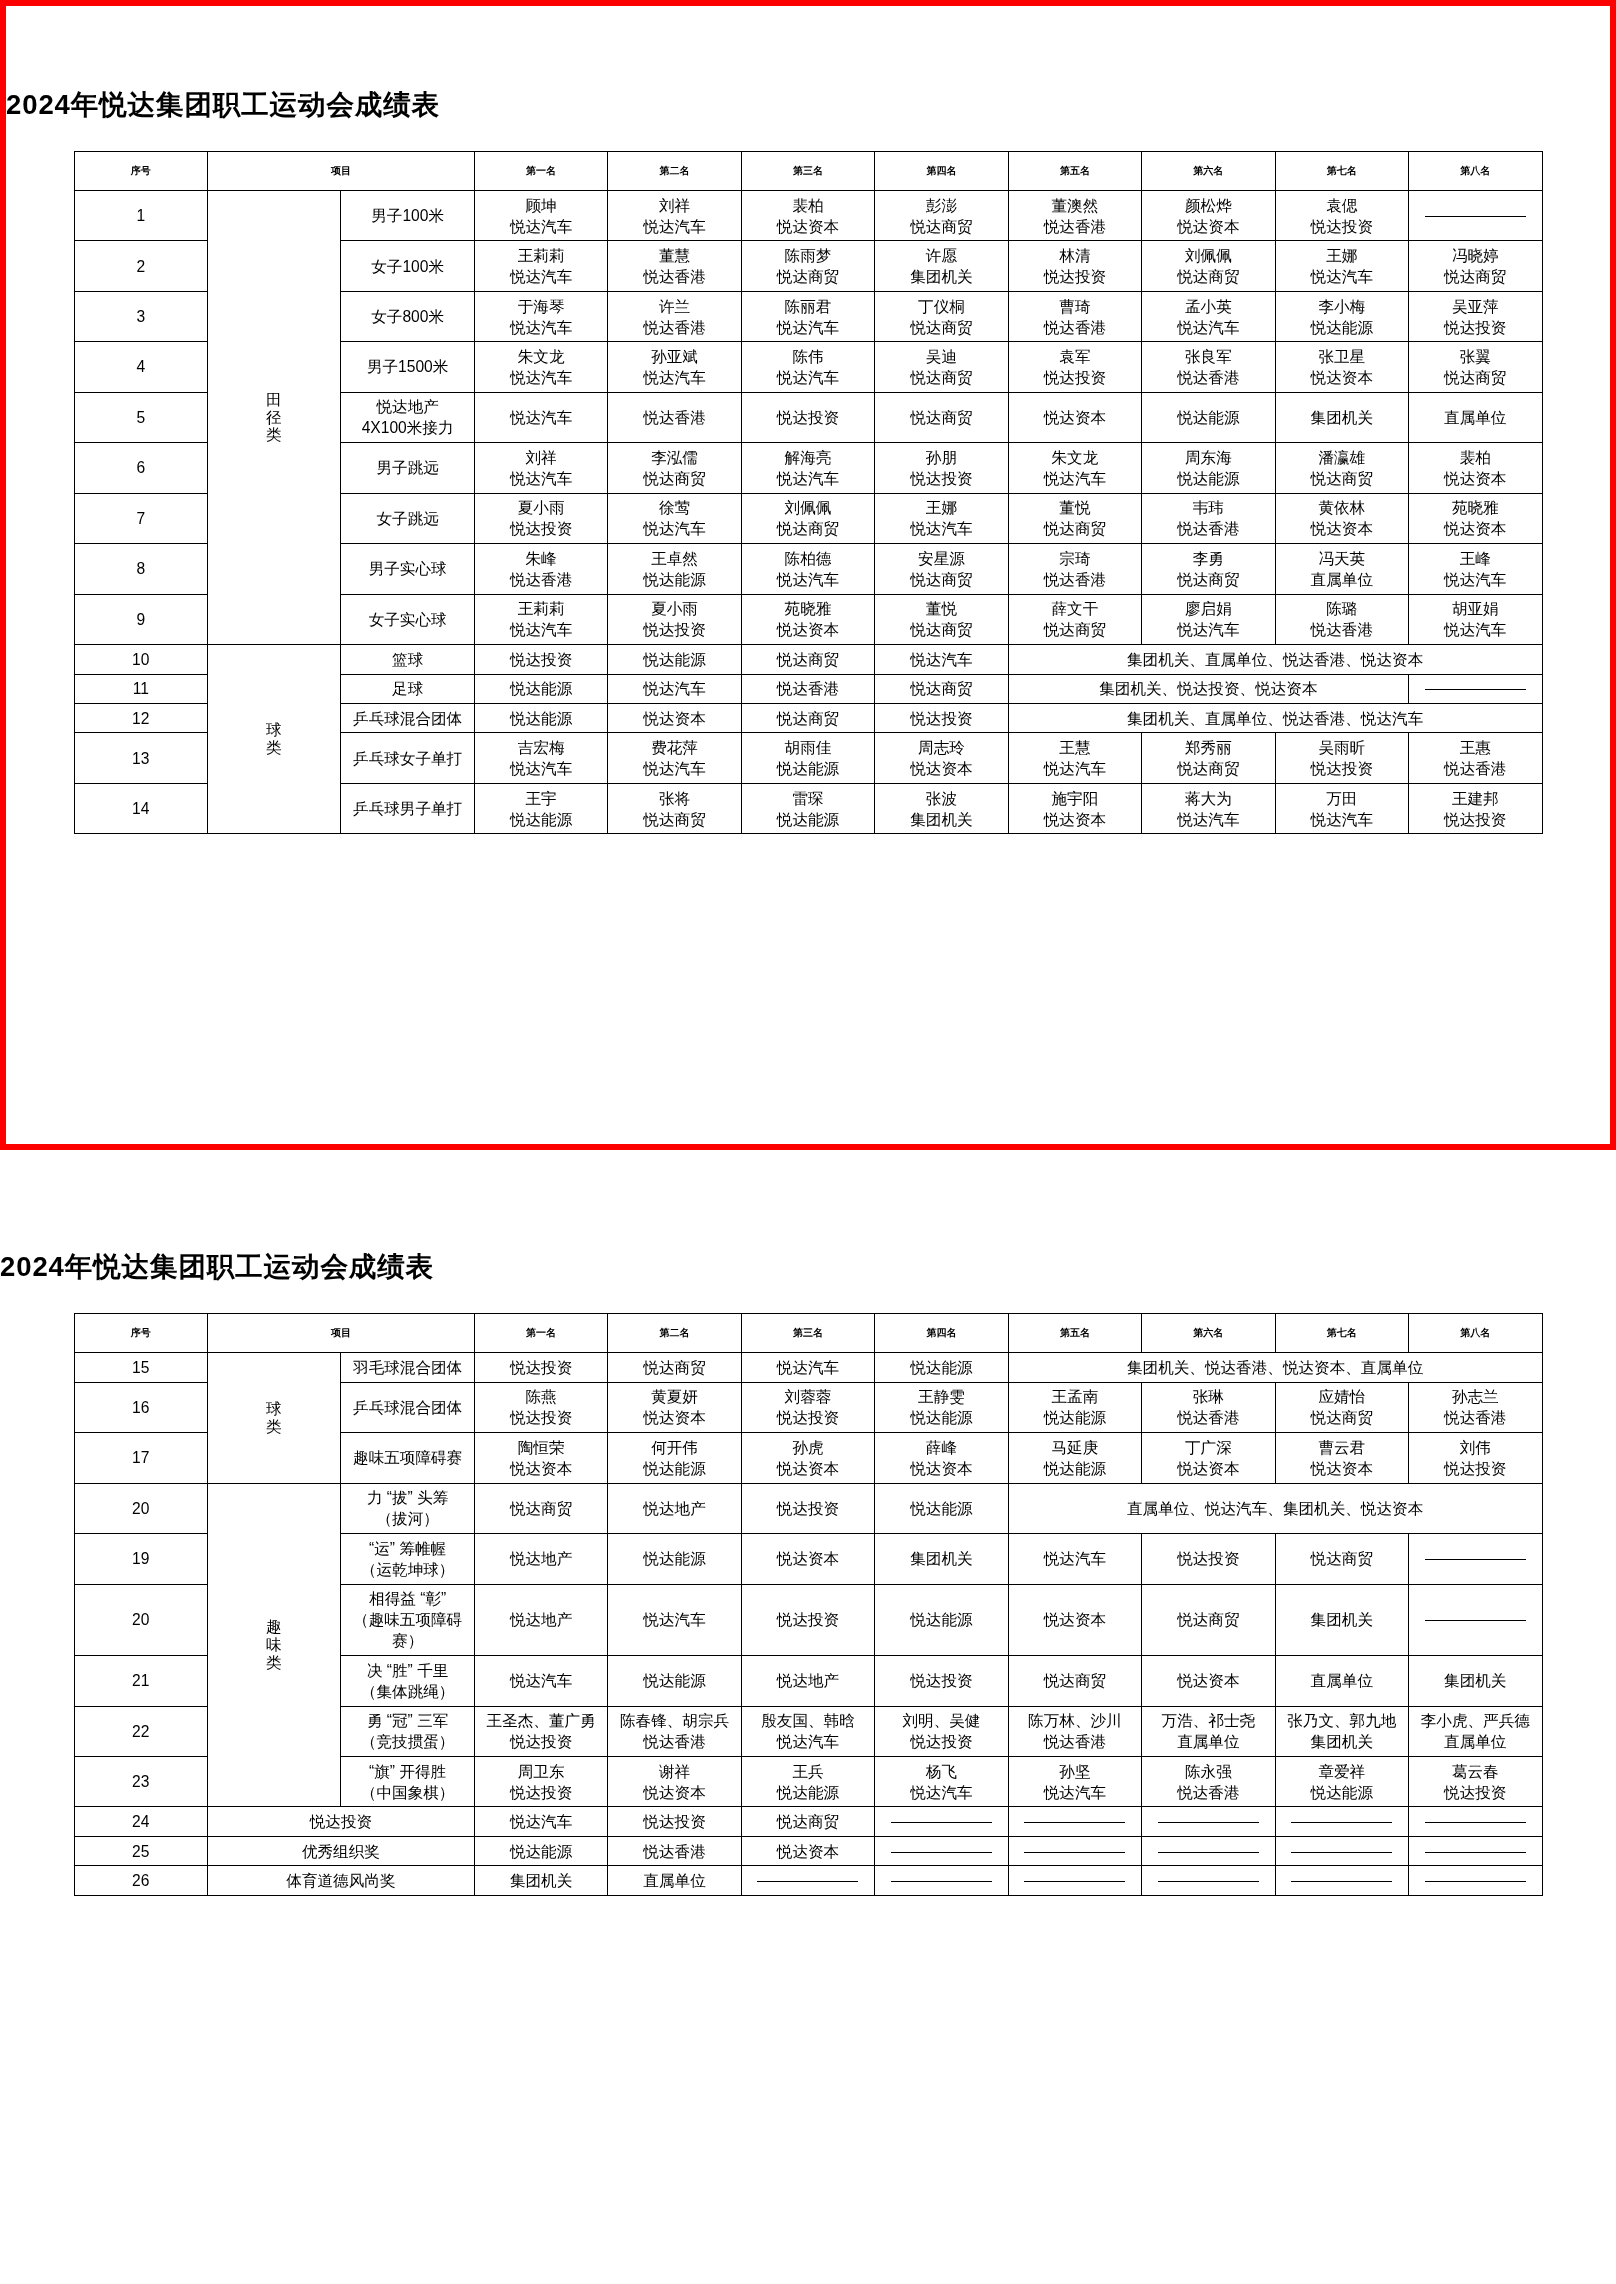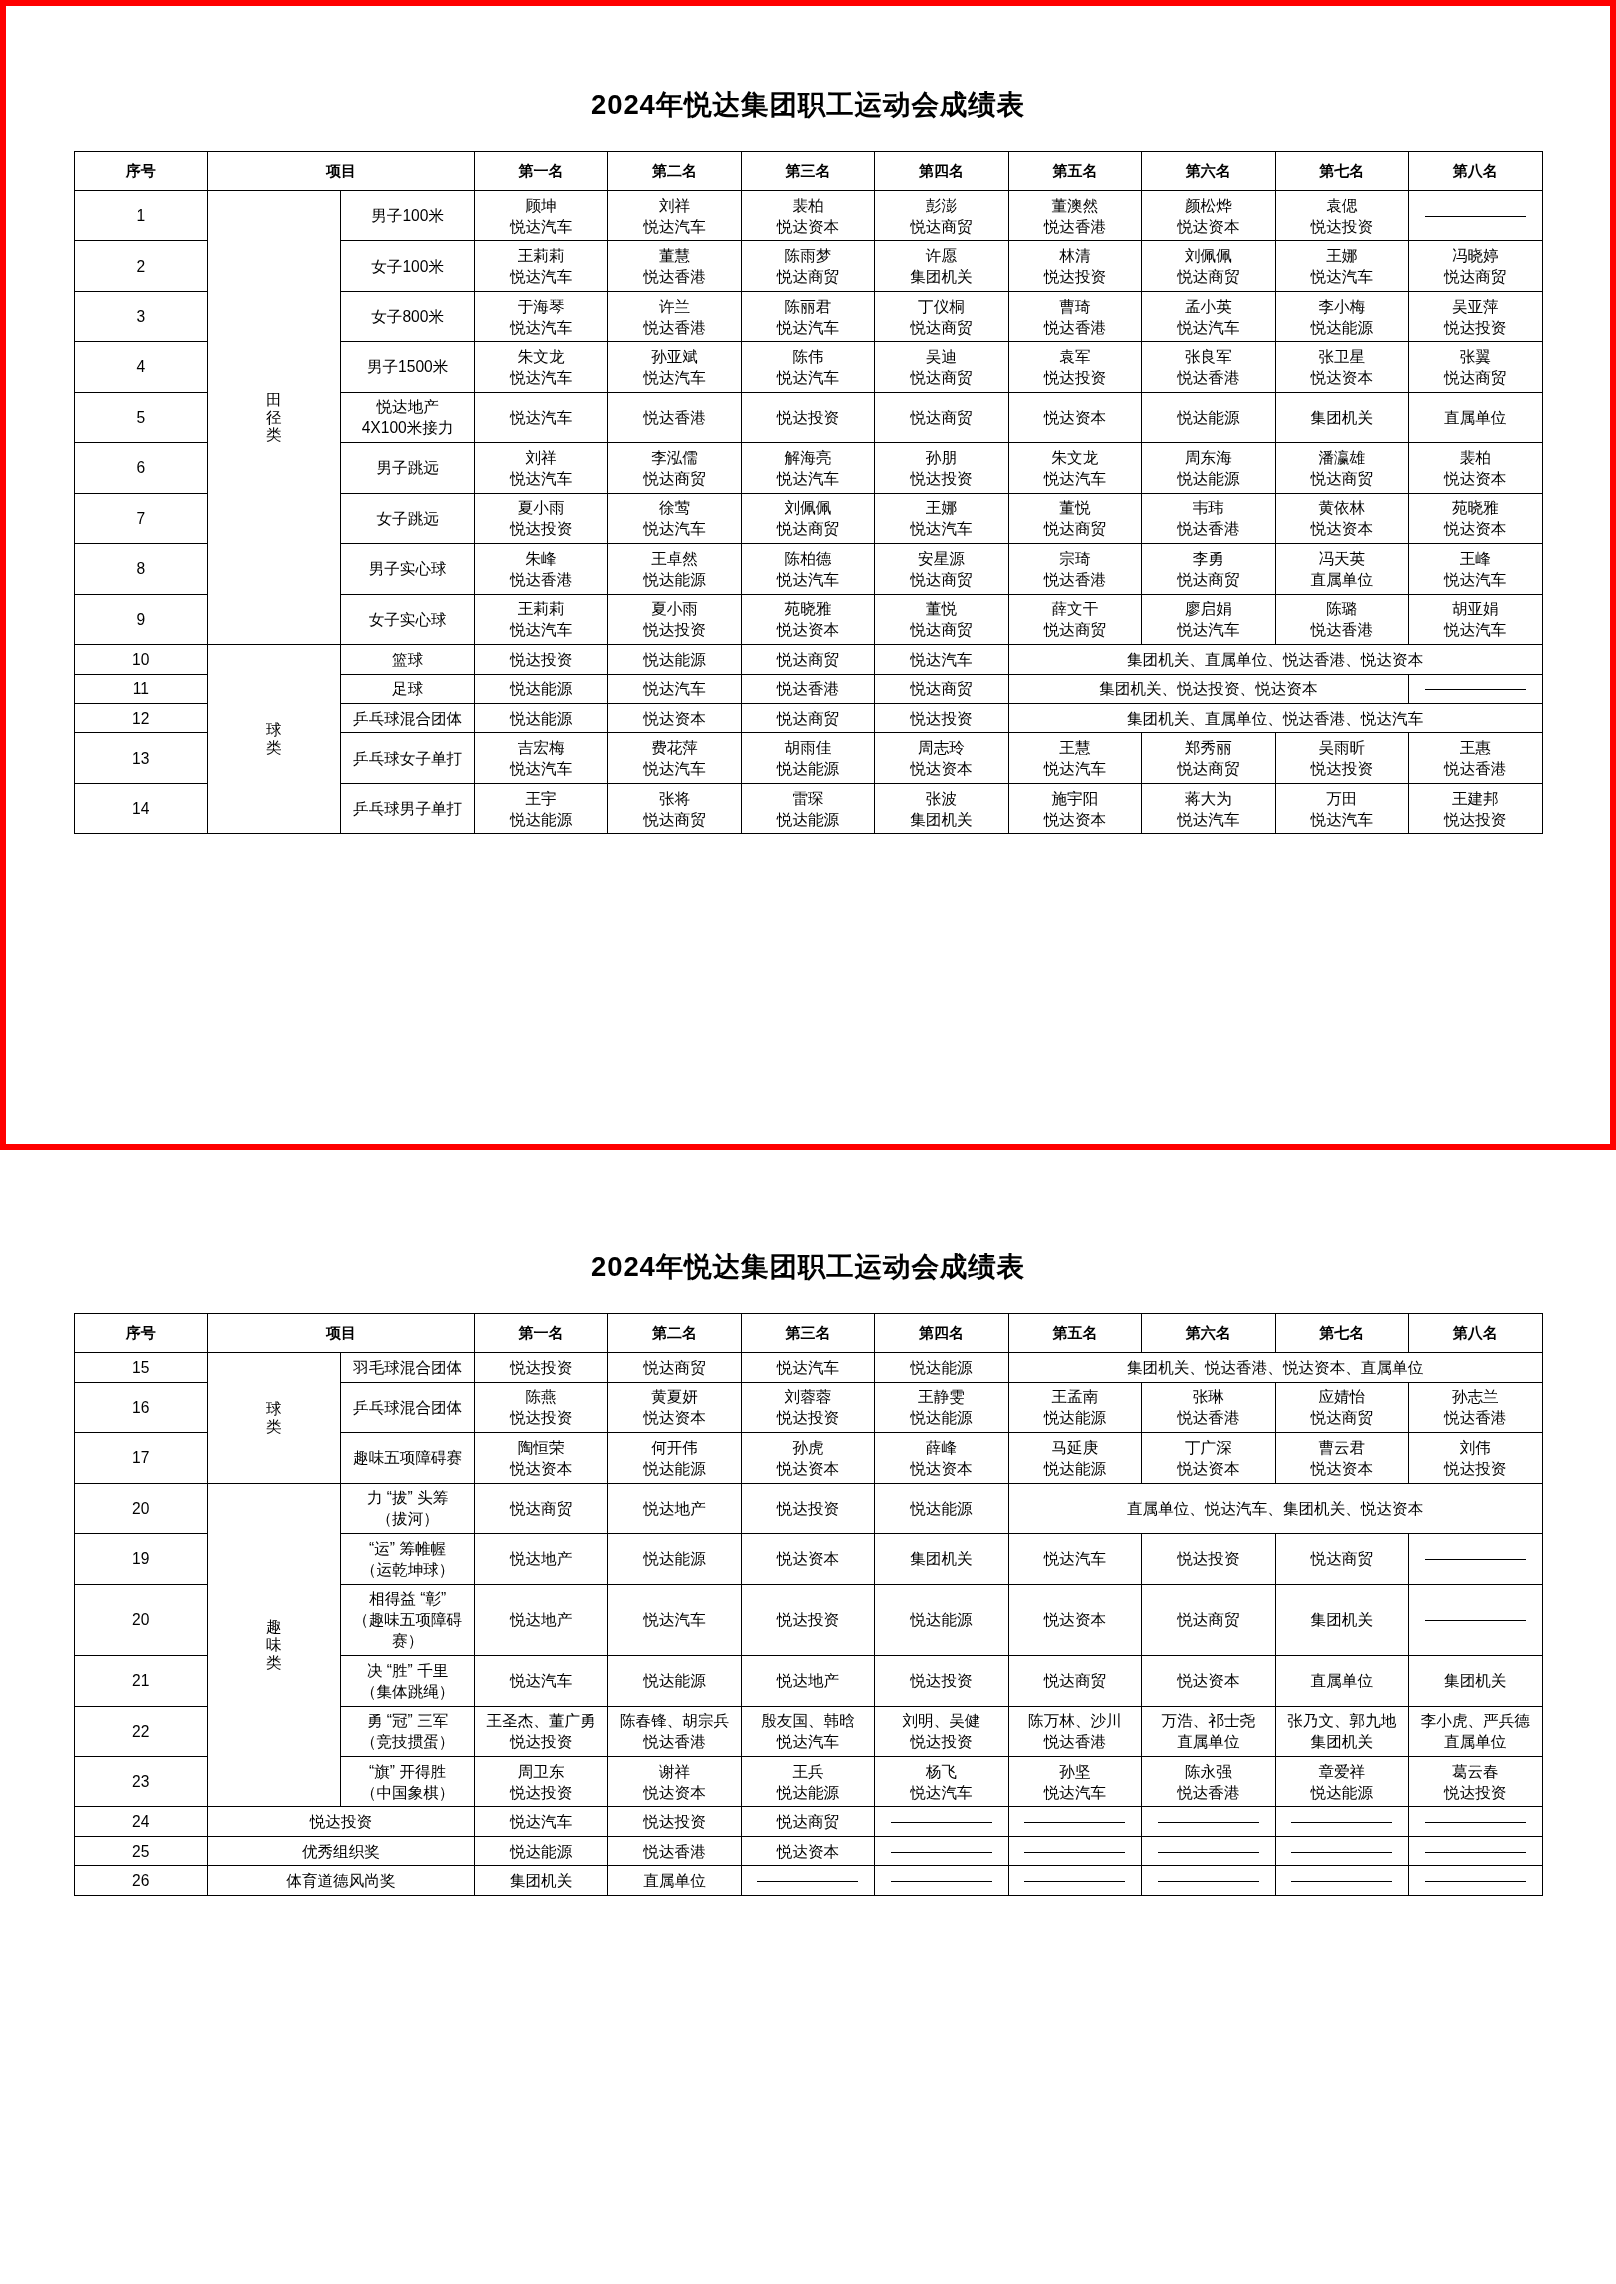--- a/index.html
+++ b/index.html
@@ -20,21 +20,21 @@
   .page-1 {
     border: 6.4px solid #ff0000;
     height: 1150px;
     padding-top: 55px;
   }
   .page-2 {
     height: 1135px;
     padding-top: 55px;
   }
   .doc-title {
-    text-align: center;
+    text-align: left;
     font-size: 27.5px;
     font-weight: bold;
     letter-spacing: 0.9px;
     margin: 26px 0 27.5px 0;
     color: #000;
   }
   table.results {
     border-collapse: collapse;
     margin: 0 auto;
     width: 1469px;
@@ -45,21 +45,21 @@
     border: 1.4px solid #000;
     text-align: center;
     vertical-align: middle;
     font-size: 15.6px;
     line-height: 1.35;
     padding: 3.7px 1.8px;
     word-break: break-all;
   }
   table.results thead th {
     font-weight: bold;
-    font-size: 15px;
+    font-size: 10px;
     height: 31px;
     background: #fff;
   }
   td.idx {
     width: 51px;
     font-size: 14.7px;
   }
   td.cat {
     width: 40px;
     font-size: 15.6px;

